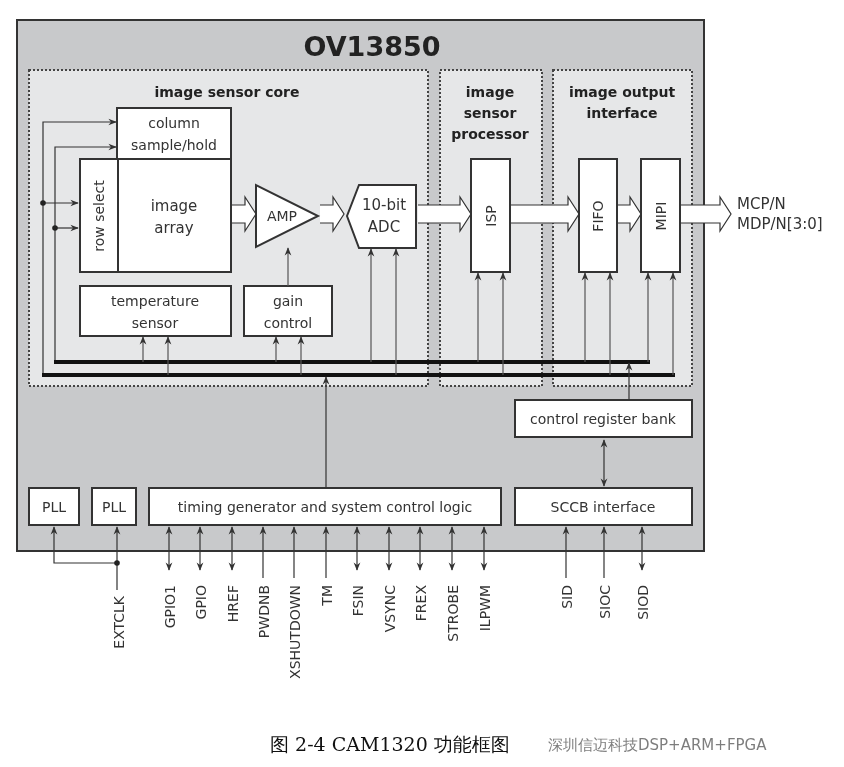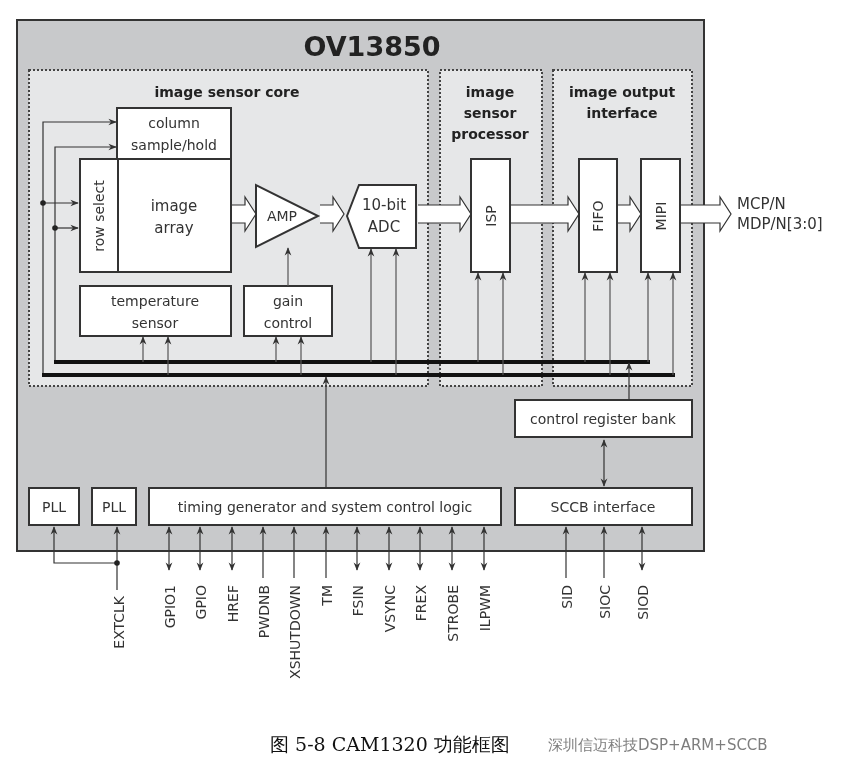--- a/index.html
+++ b/index.html
@@ -154,14 +154,14 @@
     <text transform="translate(395,585) rotate(-90)" text-anchor="end">VSYNC</text>
     <text transform="translate(426,585) rotate(-90)" text-anchor="end">FREX</text>
     <text transform="translate(458,585) rotate(-90)" text-anchor="end">STROBE</text>
     <text transform="translate(490,585) rotate(-90)" text-anchor="end">ILPWM</text>
     <text transform="translate(572,585) rotate(-90)" text-anchor="end">SID</text>
     <text transform="translate(610,585) rotate(-90)" text-anchor="end">SIOC</text>
     <text transform="translate(648,585) rotate(-90)" text-anchor="end">SIOD</text>
   </g>
 </svg>
 
-<div class="caption">图  5-8 CAM1320 功能框图</div>
-<div class="watermark">深圳信迈科技DSP+ARM+SCCB</div>
+<div class="caption">图  2-4 CAM1320 功能框图</div>
+<div class="watermark">深圳信迈科技DSP+ARM+FPGA</div>
 
 </body></html>

